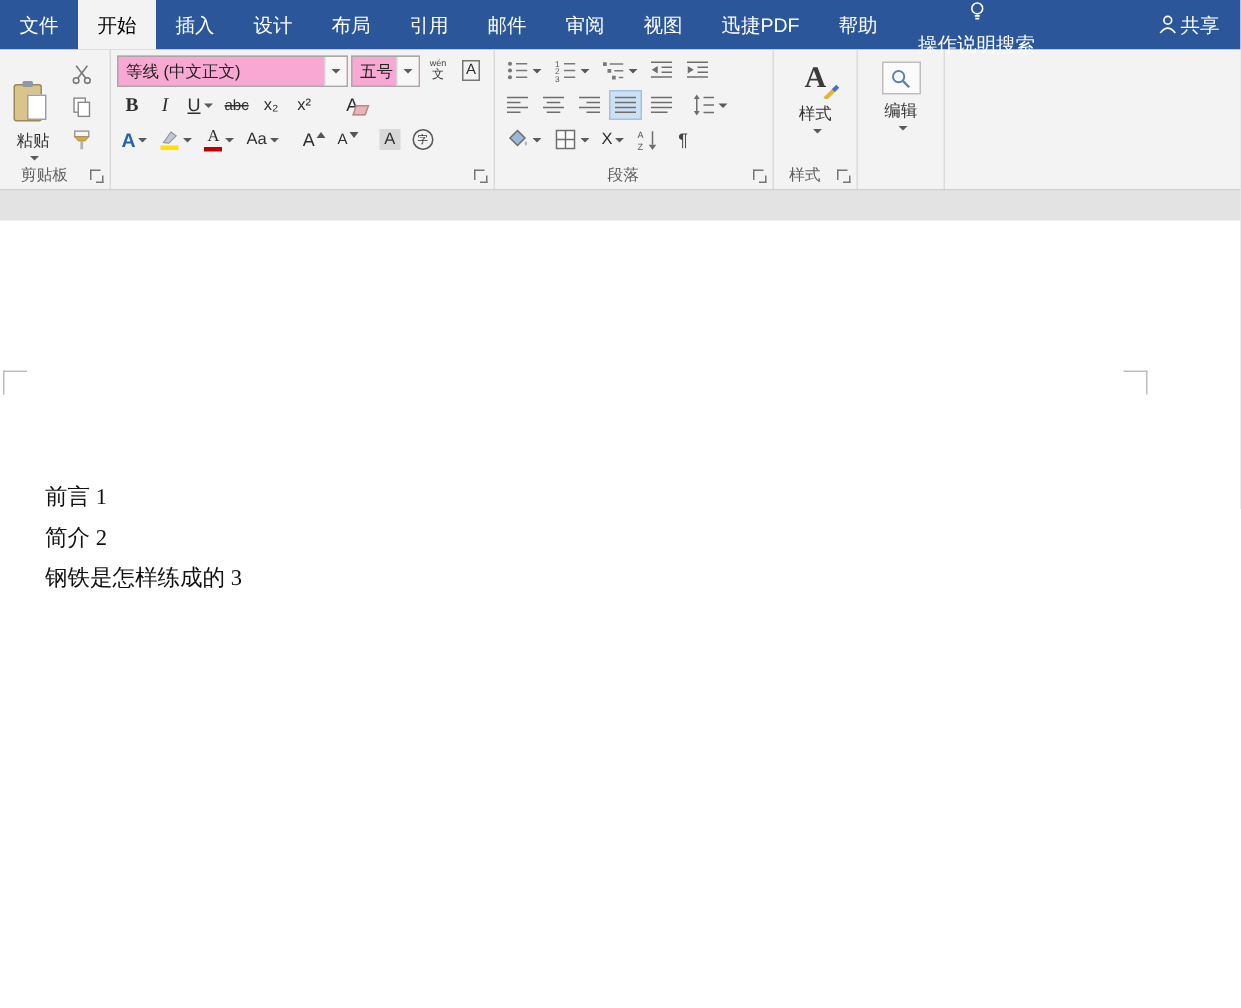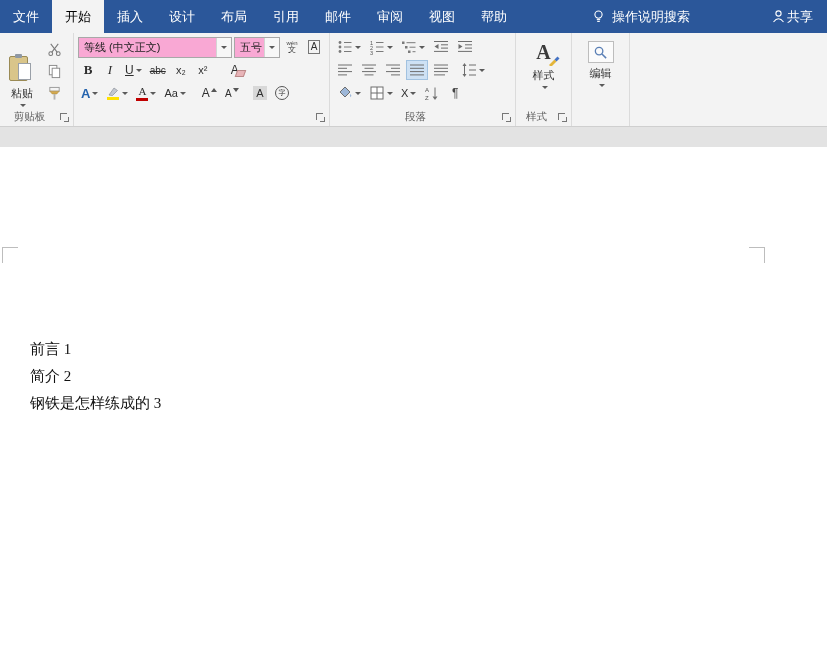--- a/index.html
+++ b/index.html
@@ -5,21 +5,21 @@
   * { margin:0; padding:0; box-sizing:border-box; }
   html,body { width:827px; height:672px; overflow:hidden; cursor:default;
     font-family:"Liberation Sans","DejaVu Sans",sans-serif; background:#e3e3e3; }
 
   
   .tabbar { height:33px; background:#2b579a; display:flex; align-items:stretch;
     color:#fff; font-size:13px; }
   .tab { padding:0 13px; display:flex; align-items:center; white-space:nowrap; }
   .tab.active { background:#f3f3f3; color:#000000; }
   .tabbar-right { margin-left:auto; display:flex; align-items:stretch; }
-  .tellme { display:flex; align-items:center; gap:6px; padding:0 12px; margin-right:55px; }
+  .tellme { display:flex; align-items:center; gap:6px; padding:0 12px; margin-right:55px;flex-direction:column; }
   .share { display:flex; align-items:center; gap:1px; padding:0 14px; }
 
   
   .ribbon { height:94px; background:#f3f3f3; border-bottom:1px solid #cfcfcf;
     display:flex; align-items:stretch; }
   .group { position:relative; padding:2px 2px 17px 2px; border-right:1px solid #dbdbdb; flex:0 0 auto; }
   .g-filler { flex:1 1 auto; border-right:none; }
   .g-label { position:absolute; bottom:2px; left:0; right:14px; text-align:center;
     font-size:10.5px; color:#5f5f5f; white-space:nowrap; }
   .launcher { position:absolute; right:3px; bottom:3px; width:11px; height:11px; }
@@ -108,40 +108,41 @@
   .bigbtn-label { font-size:11px; color:#333; }
   .edit-iconbox { width:26px; height:22px; border:1px solid #bdbdbd; background:#fbfbfb;
     display:flex; align-items:center; justify-content:center; margin-top:2px; }
 
   
   .docarea { position:relative; width:827px; height:545px; background:#e3e3e3; overflow:hidden; }
   .page { position:absolute; left:0; top:20px; width:827px; height:525px; background:#fff; }
   .crop { position:absolute; width:16px; height:16px; }
   .crop-l { left:2px; top:100px; border-left:1px solid #bdbdbd; border-top:1px solid #bdbdbd; }
   .crop-r { left:749px; top:100px; border-right:1px solid #bdbdbd; border-top:1px solid #bdbdbd; }
-  .doc-text { position:absolute; left:30px; top:189px; font-size:15px; line-height:27px;
+  .doc-text { position:absolute; left:30px; top:172px; font-size:15px; line-height:27px;
     color:#111; font-family:"Liberation Serif","DejaVu Serif",serif; }
 
   svg { display:block; }
 </style>
 </head>
 <body>
 
 <div class="app">
 
   <header class="tabbar">
     <div class="tab">文件</div>
     <div class="tab active">开始</div>
     <div class="tab">插入</div>
     <div class="tab">设计</div>
     <div class="tab">布局</div>
     <div class="tab">引用</div>
     <div class="tab">邮件</div>
     <div class="tab">审阅</div>
     <div class="tab">视图</div>
+    <div class="tab">迅捷PDF</div>
     <div class="tab">帮助</div>
     <div class="tabbar-right">
       <div class="tellme">
         <span>
           <svg width="15" height="15" viewBox="0 0 15 15">
               <circle cx="7.5" cy="5.6" r="3.6" fill="none" stroke="#fff" stroke-width="1.1"></circle>
               <line x1="5.8" y1="10.6" x2="9.2" y2="10.6" stroke="#fff" stroke-width="1.1"></line>
               <line x1="6.2" y1="12.4" x2="8.8" y2="12.4" stroke="#fff" stroke-width="1.1"></line>
             </svg>
         </span>

